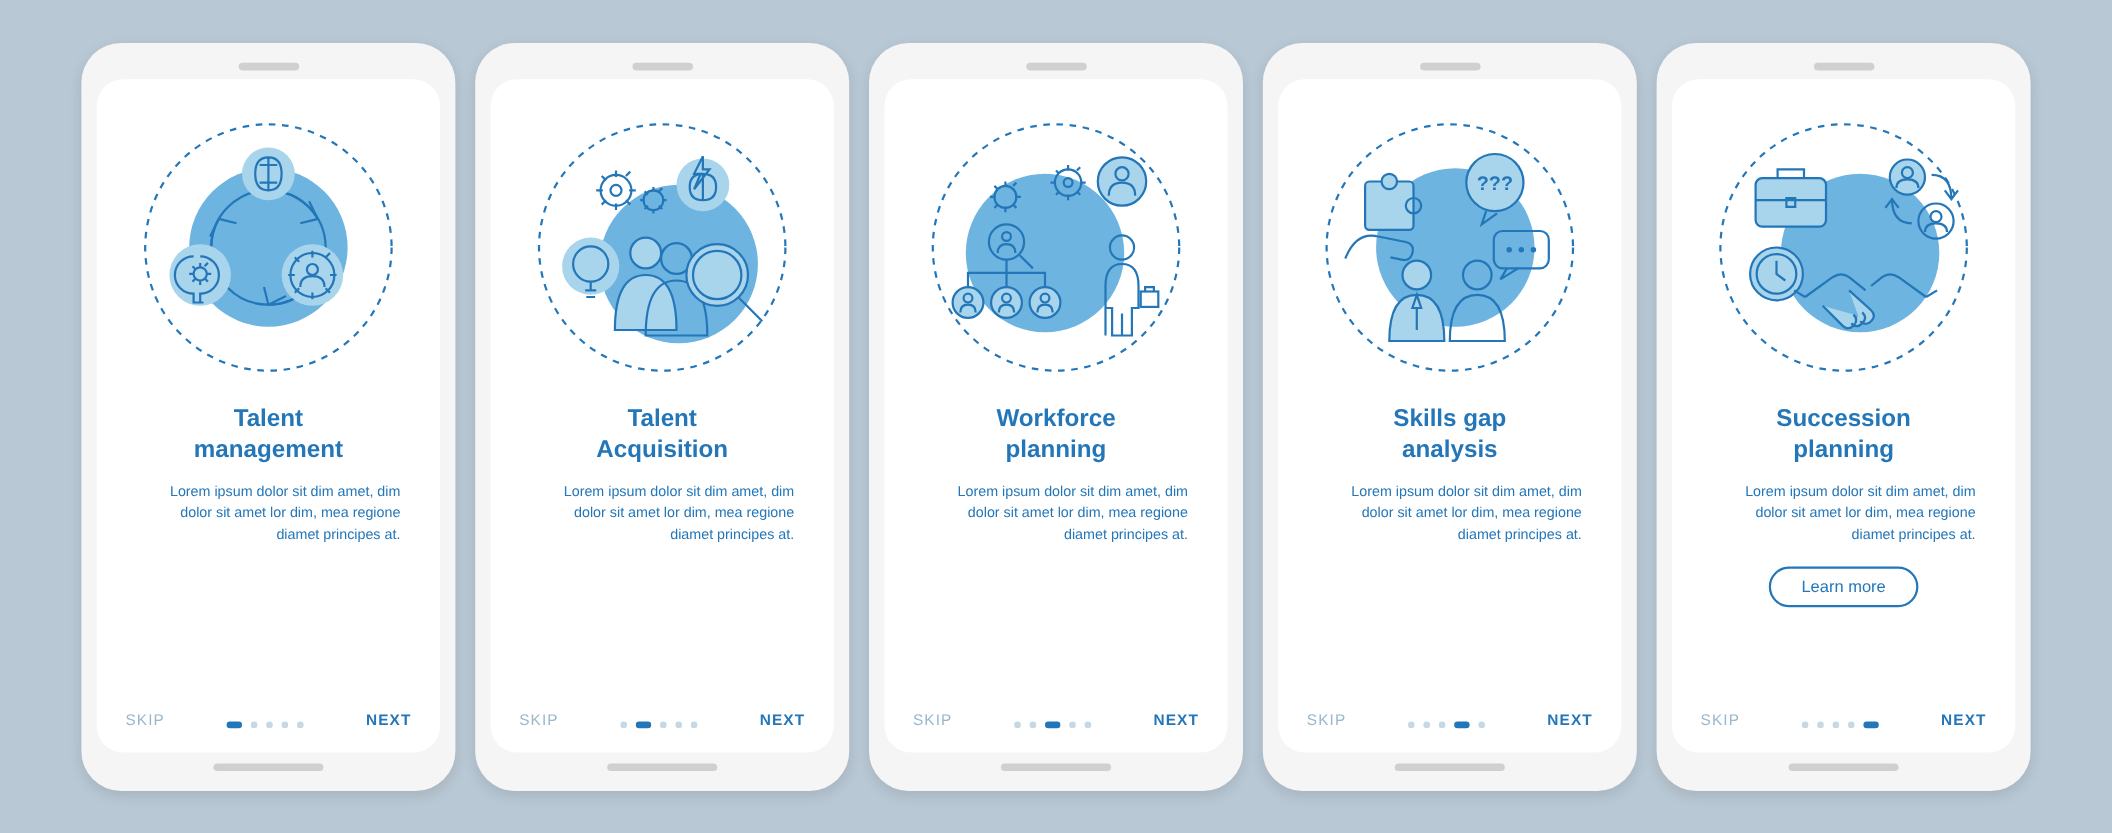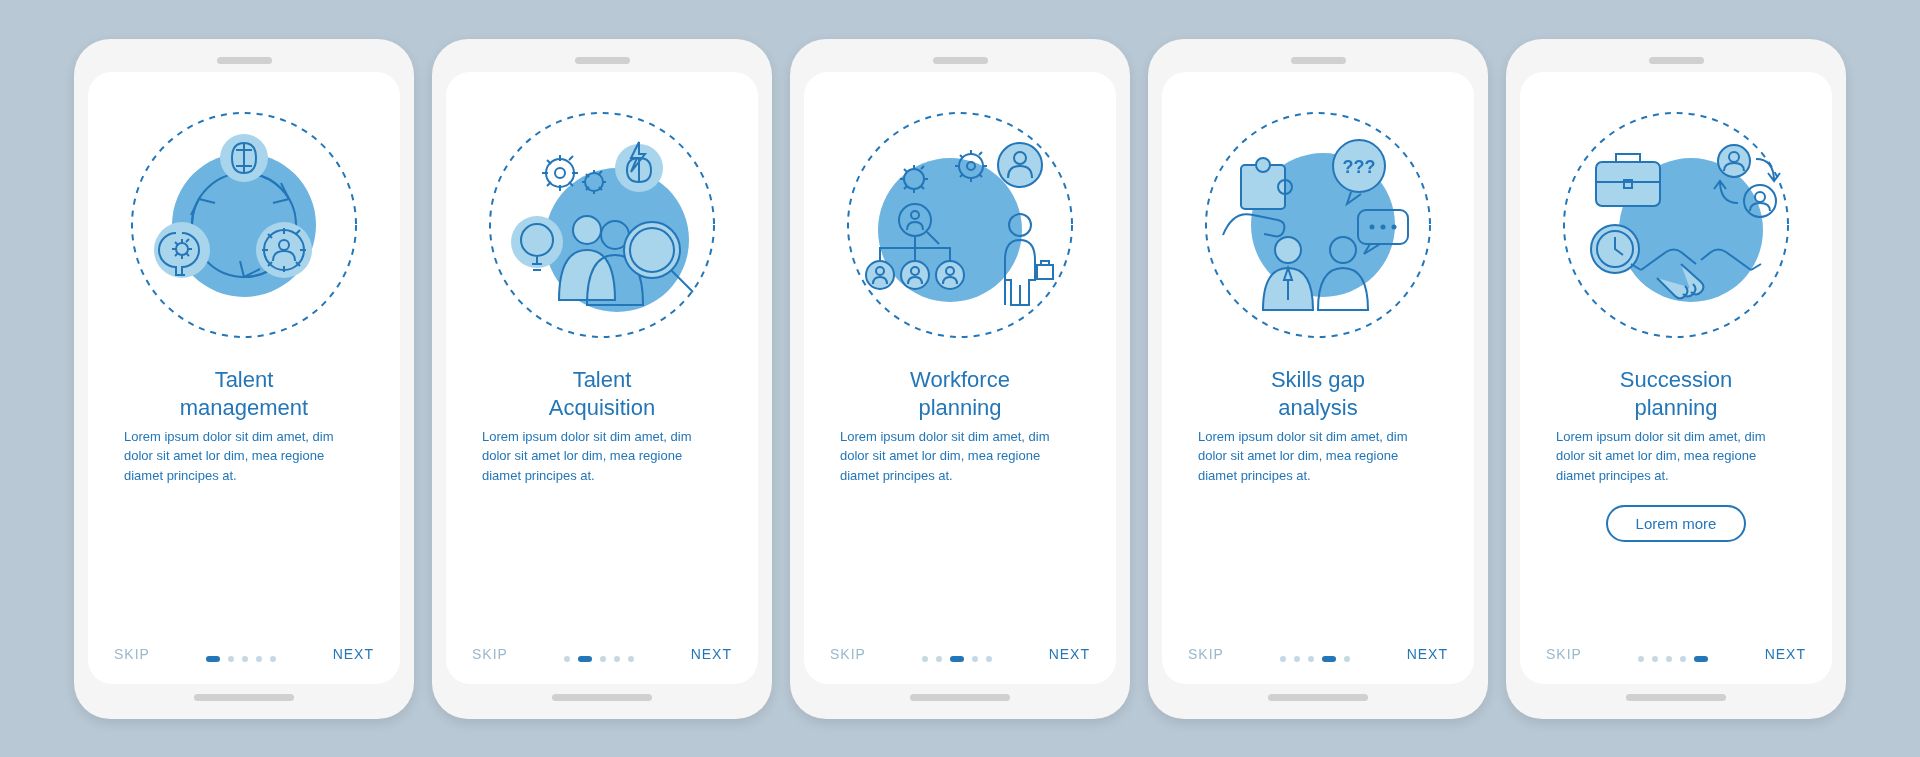--- a/index.html
+++ b/index.html
@@ -2,25 +2,25 @@
 <html><head>
 <meta charset="utf-8">
 <style>
 *{margin:0;padding:0;box-sizing:border-box}
 body{background:#b8c8d4;font-family:Arial,sans-serif;width:1920px;height:757px;display:flex;align-items:center;justify-content:center;gap:18px}
 .phone{width:340px;height:680px;background:#f5f5f5;border-radius:36px;padding:14px;display:flex;flex-direction:column;box-shadow:0 4px 12px rgba(0,0,0,0.1)}
 .screen{flex:1;background:#fff;border-radius:24px;display:flex;flex-direction:column;align-items:center;padding:30px 26px 20px;position:relative}
 .speaker{width:55px;height:7px;background:#d0d0d0;border-radius:4px;margin:4px auto 8px}
 .home{width:100px;height:7px;background:#d0d0d0;border-radius:4px;margin:10px auto 4px}
 .illus{width:230px;height:230px;margin-top:8px;display:flex;align-items:center;justify-content:center;position:relative}
-.title{color:#2376b8;font-size:22px;text-align:center;margin-top:26px;line-height:1.3;font-weight:400}
-.desc{color:#2376b8;font-size:13px;text-align:left;margin-top:4px;line-height:1.5;padding:0 10px}
+.title{color:#2376b8;font-size:22px;text-align:center;margin-top:26px;line-height:1.3;font-weight:700}
+.desc{color:#2376b8;font-size:13px;text-align:right;margin-top:14px;line-height:1.5;padding:0 10px}
 .nav{position:absolute;bottom:22px;left:26px;right:26px;display:flex;align-items:flex-end;justify-content:space-between}
 .skip{color:#9ab8cc;font-size:14px;letter-spacing:1px;cursor:pointer}
-.next{color:#2376b8;font-size:14px;letter-spacing:1px;font-weight:400;cursor:pointer}
+.next{color:#2376b8;font-size:14px;letter-spacing:1px;font-weight:700;cursor:pointer}
 .dots{display:flex;gap:8px}
 .dot{width:6px;height:6px;border-radius:50%;background:#c5d8e6}
 .dot.active{width:14px;background:#2376b8;border-radius:3px}
 .learn{border:2px solid #2376b8;color:#2376b8;padding:8px 28px;border-radius:22px;font-size:15px;margin-top:20px;cursor:pointer;background:none}
 svg{overflow:visible}
 .stroke{fill:none;stroke:#2376b8;stroke-width:2}
 .fill-light{fill:#a8d4ec}
 .fill-med{fill:#6db4e0}
 .dash{stroke-dasharray:6 6}
 </style>
@@ -280,21 +280,21 @@
 
 <g transform="translate(80,130)">
             <path class="stroke" fill="#fff" d="M0 30 l25 -18 q8 -5 15 0 l15 12 M110 30 l-25 -18 q-8 -5 -15 0 l-10 8"></path>
             <path class="stroke fill-light" d="M40 24 l20 18 q5 5 0 10 q-5 5 -10 0 M52 44 q5 5 0 10 q-5 5 -10 0 M44 46 q5 5 0 10 q-5 5 -10 0 l-18 -18"></path>
             <path class="stroke" d="M0 30 l-10 -6 M110 30 l10 -6"></path>
           </g>
 </svg>
 </div>
 <div class="title">Succession<br>planning</div>
 <div class="desc">Lorem ipsum dolor sit dim amet, dim dolor sit amet lor dim, mea regione diamet principes at.</div>
-<button class="learn">Lorem more</button>
+<button class="learn">Learn more</button>
 <div class="nav">
 <span class="skip">SKIP</span>
 <div class="dots">
           <div class="dot"></div>
           <div class="dot"></div>
           <div class="dot"></div>
           <div class="dot"></div>
           <div class="dot active"></div>
         </div>
 <span class="next">NEXT</span>

